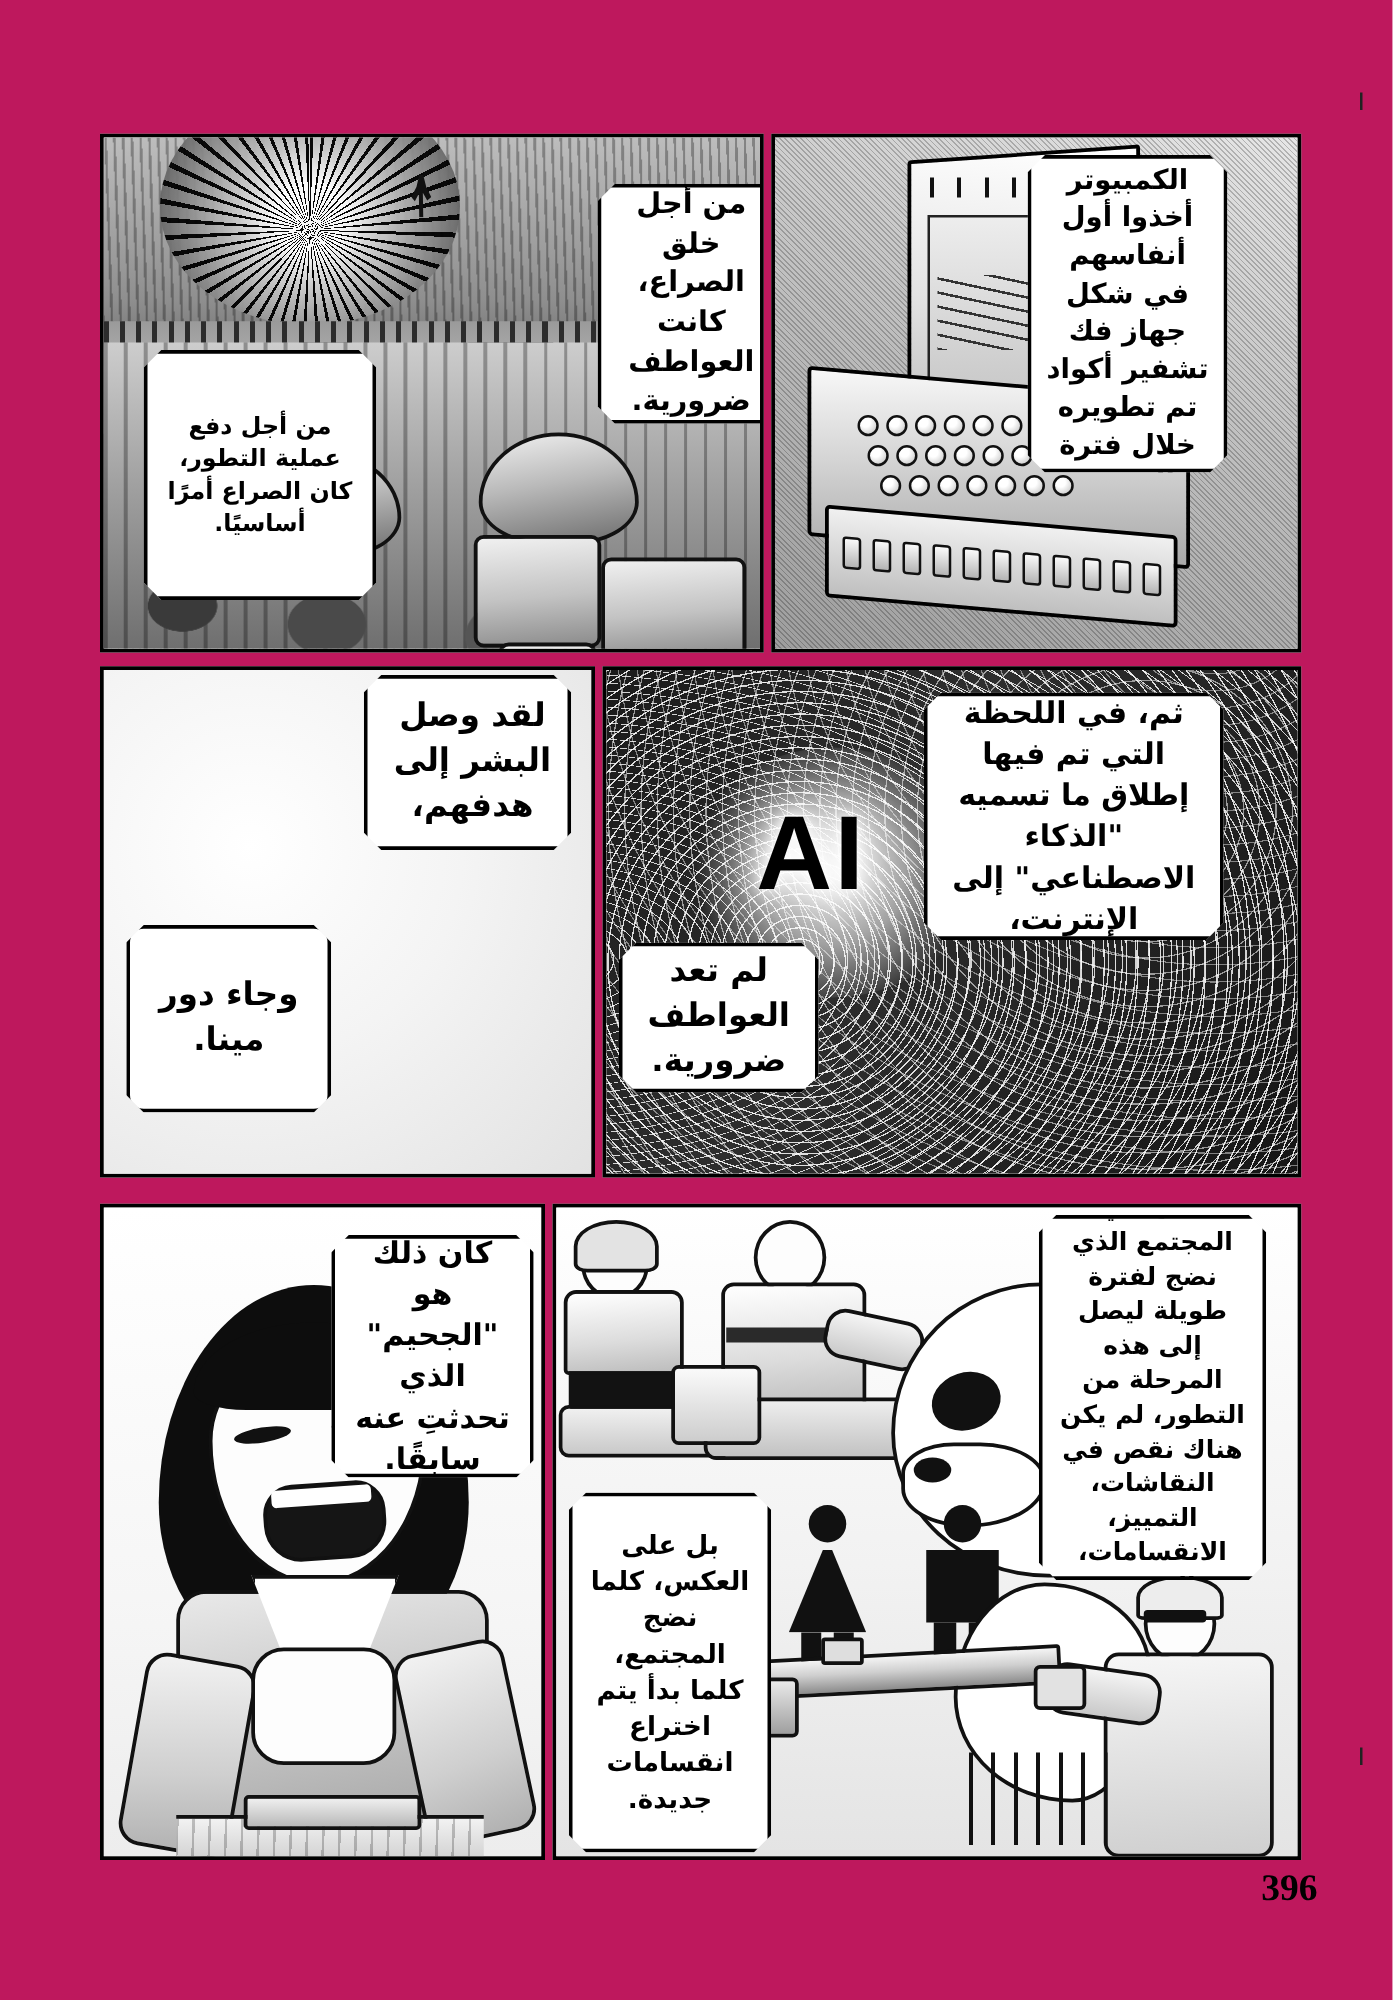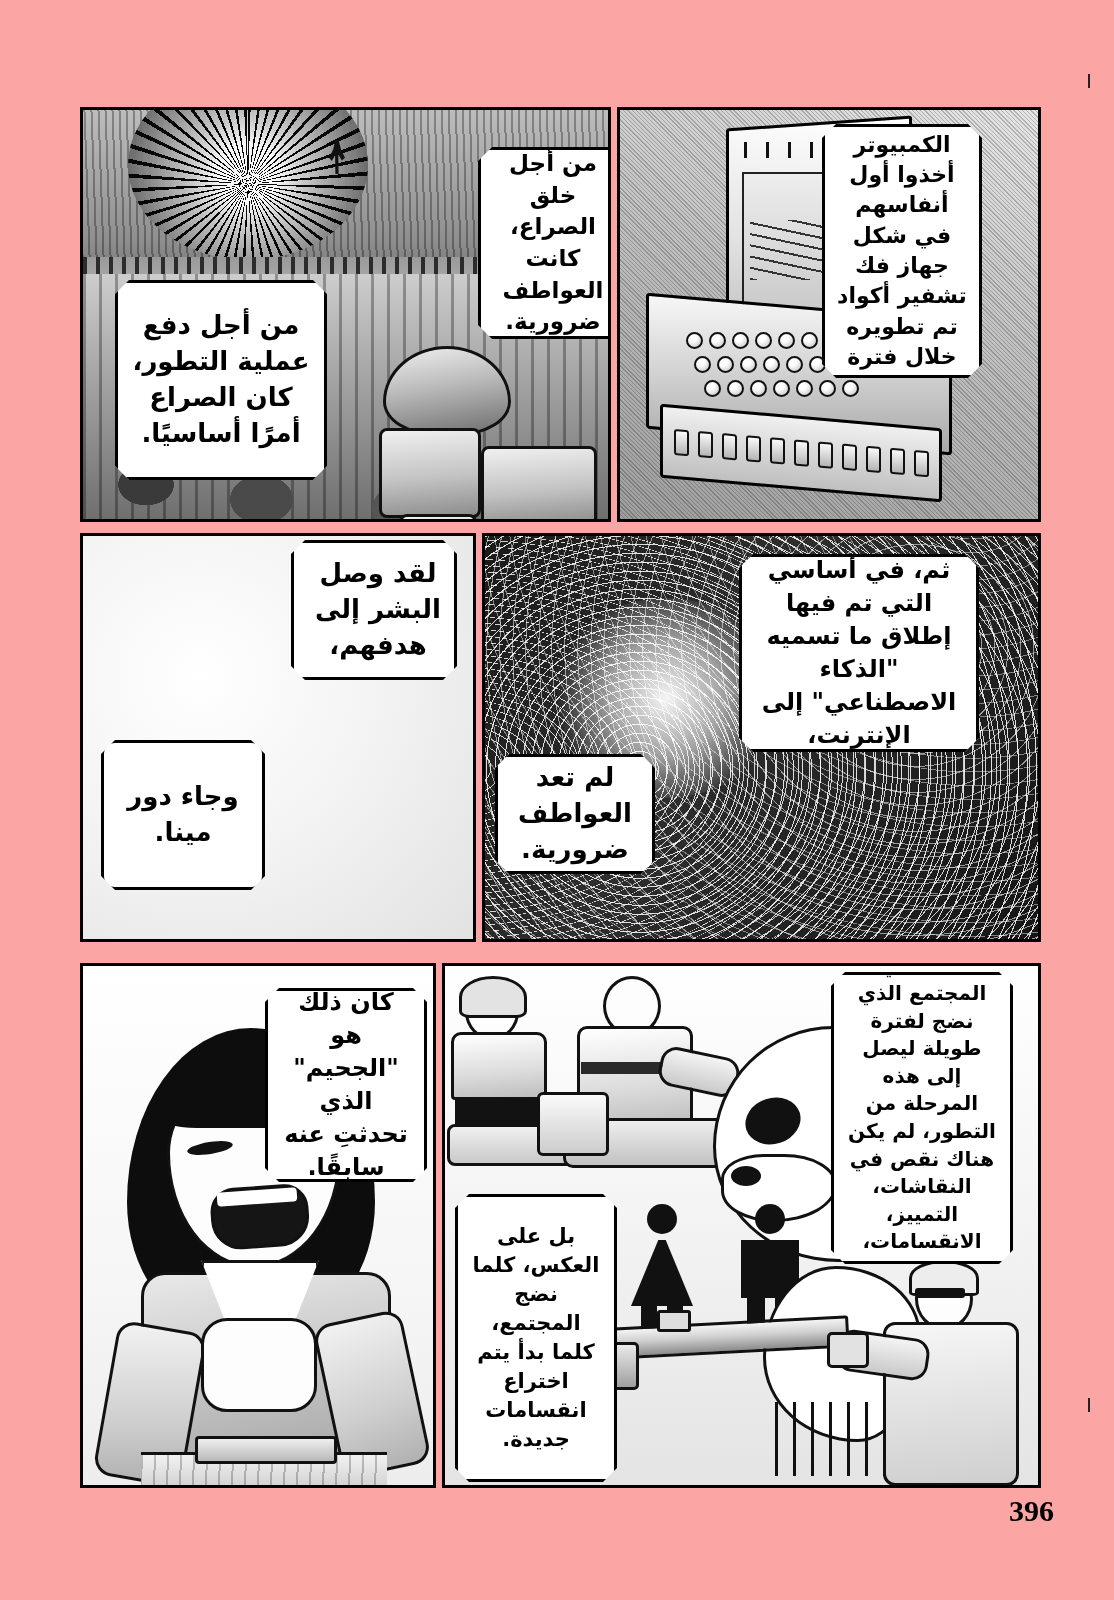--- a/index.html
+++ b/index.html
@@ -11,21 +11,21 @@
     width: 1114px;
     height: 1600px;
     position: relative;
     font-family: "DejaVu Sans", sans-serif;
     overflow: hidden;
   }
 
   .page {
     position: absolute;
     inset: 0;
-    background: #fca5a5;
+    background: #be185d;
   }
 
   
   .panel {
     position: absolute;
     border: 3px solid #000;
     overflow: hidden;
     background: #fff;
   }
 
@@ -298,21 +298,21 @@
     <div class="helmet" style="left:120px; top:252px; width:112px; height:78px;"></div>
     <div class="helmet" style="left:300px; top:236px; width:122px; height:84px;"></div>
     <div class="pack" style="left:296px; top:318px; width:96px; height:84px;"></div>
     <div class="pack" style="left:398px; top:336px; width:110px; height:74px;"></div>
     <div class="pack" style="left:316px; top:404px; width:72px; height:56px;"></div>
 
     <div class="bubble oct" style="left:395px; top:37px; width:150px; height:192px; font-size:23px;">
       <span>من أجل خلق الصراع، كانت العواطف ضرورية.</span>
     </div>
 
-    <div class="bubble oct" style="left:32px; top:170px; width:212px; height:200px; font-size:26px;">
+    <div class="bubble oct" style="left:32px; top:170px; width:186px; height:200px; font-size:19px;">
       <span>من أجل دفع عملية التطور، كان الصراع أمرًا أساسيًا.</span>
     </div>
   </div>
 
   <div class="panel" style="left:617px; top:107px; width:418px; height:409px;">
     <div class="tone-mid"></div>
 
     <div class="enigma-lid" style="left:106px; top:12px; width:180px; height:216px; transform:skewY(-4deg);"></div>
     <div style="position:absolute;left:124px;top:32px;width:140px;height:16px;
                 background:repeating-linear-gradient(90deg,#111 0 3px, transparent 3px 22px);"></div>
@@ -389,23 +389,24 @@
   </div>
 
   <div class="panel" style="left:482px; top:533px; width:553px; height:403px;">
     <div class="ai-net"></div>
     <div style="position:absolute;left:-40%;top:-25%;width:150%;height:150%;
                 background:repeating-radial-gradient(ellipse 520px 300px at 22% 55%, rgba(255,255,255,.8) 0 1px, rgba(0,0,0,0) 1px 11px);"></div>
     <div style="position:absolute;left:-10%;top:-45%;width:140%;height:160%;
                 background:repeating-radial-gradient(ellipse 460px 420px at 70% 20%, rgba(255,255,255,.45) 0 1px, rgba(0,0,0,0) 1px 15px);"></div>
 
     <div class="ai-glow" style="left:66px; top:62px; width:230px; height:200px;"></div>
+    <div class="ai-text" style="left:120px; top:98px; font-size:84px;">AI</div>
 
     <div class="bubble oct" style="left:254px; top:18px; width:240px; height:198px; font-size:24px;">
-      <span>ثم، في أساسي التي تم فيها إطلاق ما تسميه "الذكاء الاصطناعي" إلى الإنترنت،</span>
+      <span>ثم، في اللحظة التي تم فيها إطلاق ما تسميه "الذكاء الاصطناعي" إلى الإنترنت،</span>
     </div>
 
     <div class="bubble oct" style="left:10px; top:218px; width:160px; height:120px; font-size:26px;">
       <span>لم تعد العواطف ضرورية.</span>
     </div>
   </div>
 
   <div class="panel" style="left:80px; top:963px; width:350px; height:519px;">
     <div class="girl-bg"></div>
 

